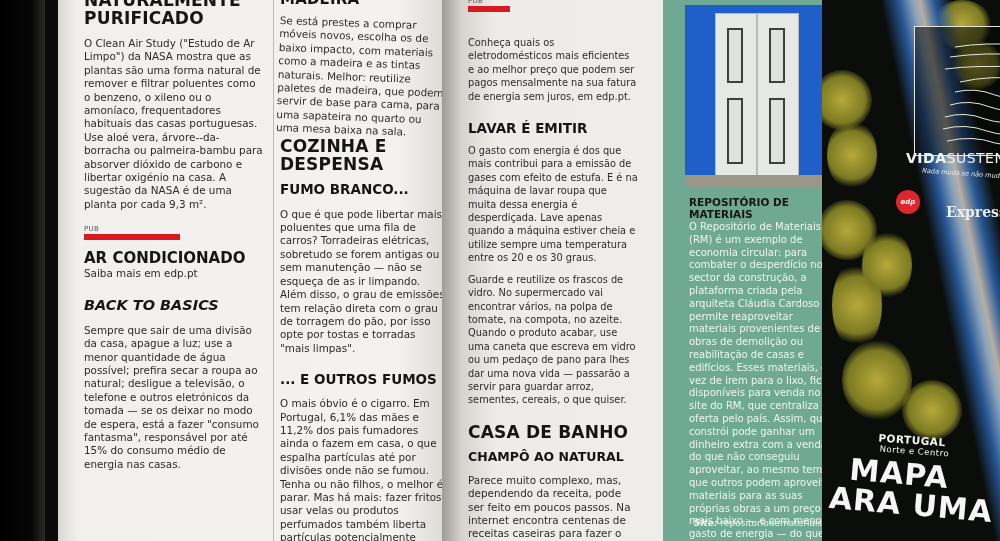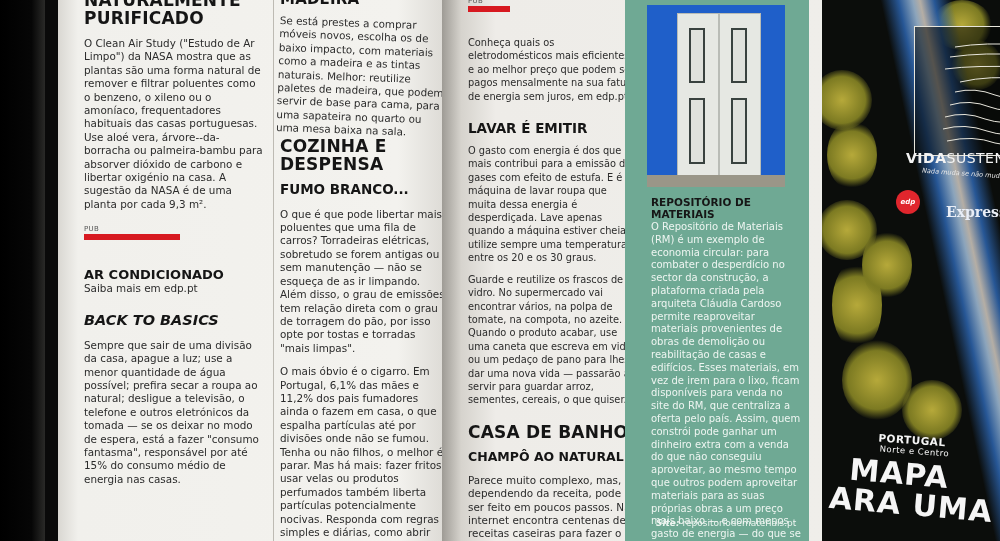--- a/index.html
+++ b/index.html
@@ -11,24 +11,24 @@
   .page-right { left: 442px; width: 384px; background: linear-gradient(90deg, #9e9b95 0%, #d6d3cd 5%, #eeece8 14%, #efeeea 100%); }
   .col-divider { position: absolute; top: 0; width: 1px; height: 541px; background: #bdbab3; }
 
   .col { position: absolute; top: 0; color: #2b2b2b; }
   .col p.body { font-size: 10.4px; line-height: 13.4px; }
   h2.big { font-family: "DejaVu Sans", sans-serif; font-weight: 900; font-size: 17px; line-height: 18px; color: #151515; letter-spacing: 0.2px; }
   h3.sub { font-weight: 900; font-size: 13.5px; line-height: 16px; color: #151515; }
   h3.itl { font-style: italic; font-weight: 900; font-size: 14.5px; color: #151515; }
   .pub-label { font-size: 7px; color: #555; letter-spacing: 0.3px; }
   .pub-bar { height: 6px; background: #d71920; margin-top: 1px; }
-  .ad-title { font-weight: 900; font-size: 13px; color: #151515; margin-top: 27px; }
+  .ad-title { font-weight: 900; font-size: 15px; color: #151515; margin-top: 9px; }
 
   
-  .green { position: absolute; left: 625px; top: 0; width: 184px; height: 541px; background: #6fa994; color: #eef5f1; }
+  .green { position: absolute; left: 663px; top: 0; width: 184px; height: 541px; background: #6fa994; color: #eef5f1; }
   .door-photo { position: absolute; left: 22px; top: 5px; width: 138px; height: 182px; background: #1f5fc9; }
   .door-floor { position: absolute; left: 0; bottom: 0; width: 100%; height: 12px; background: #9a9688; }
   .door { position: absolute; top: 8px; width: 42px; height: 163px; background: #e6e8e3; border: 1px solid #b9bcb6; }
   .door .panel { position: absolute; left: 11px; width: 16px; border: 2px solid #39423f; background: #dfe1dc; }
   .green h3 { position: absolute; left: 26px; top: 196px; font-weight: 900; font-size: 10.5px; line-height: 12px; color: #161616; }
   .green p { position: absolute; left: 26px; top: 221px; width: 150px; font-size: 10px; line-height: 12.8px; color: #eef5f1; }
   .green .site { position: absolute; left: 31px; top: 518px; font-size: 9px; color: #eef5f1; }
   .green .site b { font-style: italic; }
 
   
@@ -72,20 +72,21 @@
     <p class="body" style="margin-top:11px;">Sempre que sair de uma divisão da casa, apague a luz; use a menor quantidade de água possível; prefira secar a roupa ao natural; desligue a televisão, o telefone e outros eletrónicos da tomada — se os deixar no modo de espera, está a fazer "consumo fantasma", responsável por até 15% do consumo médio de energia nas casas.</p>
 
   </div>
 
   <div class="col" style="left:222px; width:168px;">
     <h2 class="big" style="margin-top:-10px; font-size:15px;">MADEIRA</h2>
     <p class="body" style="margin-top:6px; transform:rotate(2deg); transform-origin:left top;">Se está prestes a comprar móveis novos, escolha os de baixo impacto, com materiais como a madeira e as tintas naturais. Melhor: reutilize paletes de madeira, que podem servir de base para cama, para uma sapateira no quarto ou uma mesa baixa na sala.</p>
     <h2 class="big" style="margin-top:2px; width:120px;">COZINHA E DESPENSA</h2>
     <h3 class="sub" style="margin-top:8px;">FUMO BRANCO...</h3>
     <p class="body" style="margin-top:11px;">O que é que pode libertar mais poluentes que uma fila de carros? Torradeiras elétricas, sobretudo se forem antigas ou sem manutenção — não se esqueça de as ir limpando. Além disso, o grau de emissões tem relação direta com o grau de torragem do pão, por isso opte por tostas e torradas "mais limpas".</p>
+    <h3 class="sub" style="margin-top:16px;">... E OUTROS FUMOS</h3>
     <p class="body" style="margin-top:10px;">O mais óbvio é o cigarro. Em Portugal, 6,1% das mães e 11,2% dos pais fumadores ainda o fazem em casa, o que espalha partículas até por divisões onde não se fumou. Tenha ou não filhos, o melhor é parar. Mas há mais: fazer fritos, usar velas ou produtos perfumados também liberta partículas potencialmente nocivas. Responda com regras simples e diárias, como abrir portas e janelas para deixar o ar correr (mesmo no inverno e em horas de menor tráfego) e não dispensar o exaustor. Os purificadores de ar também são uma boa medida.</p>
   </div>
 </div>
 
 <div class="page page-right">
   <div class="col" style="left:26px; width:170px;">
     <div style="margin-top:-3px;">
       <div class="pub-label">PUB</div>
       <div class="pub-bar" style="width:42px;"></div>
       <p class="body" style="margin-top:24px; font-size:9.8px;">Conheça quais os eletrodomésticos mais eficientes e ao melhor preço que podem ser pagos mensalmente na sua fatura de energia sem juros, em edp.pt.</p>

